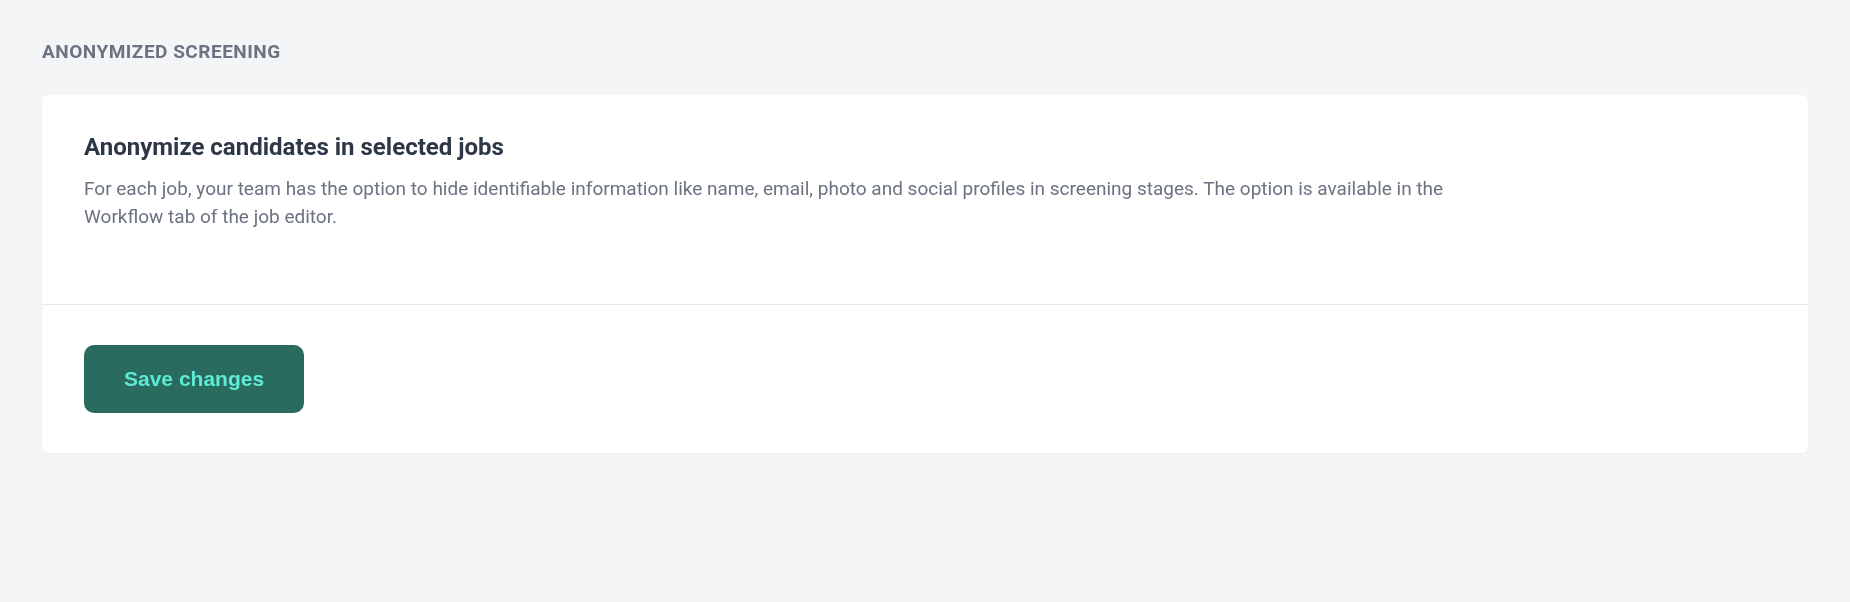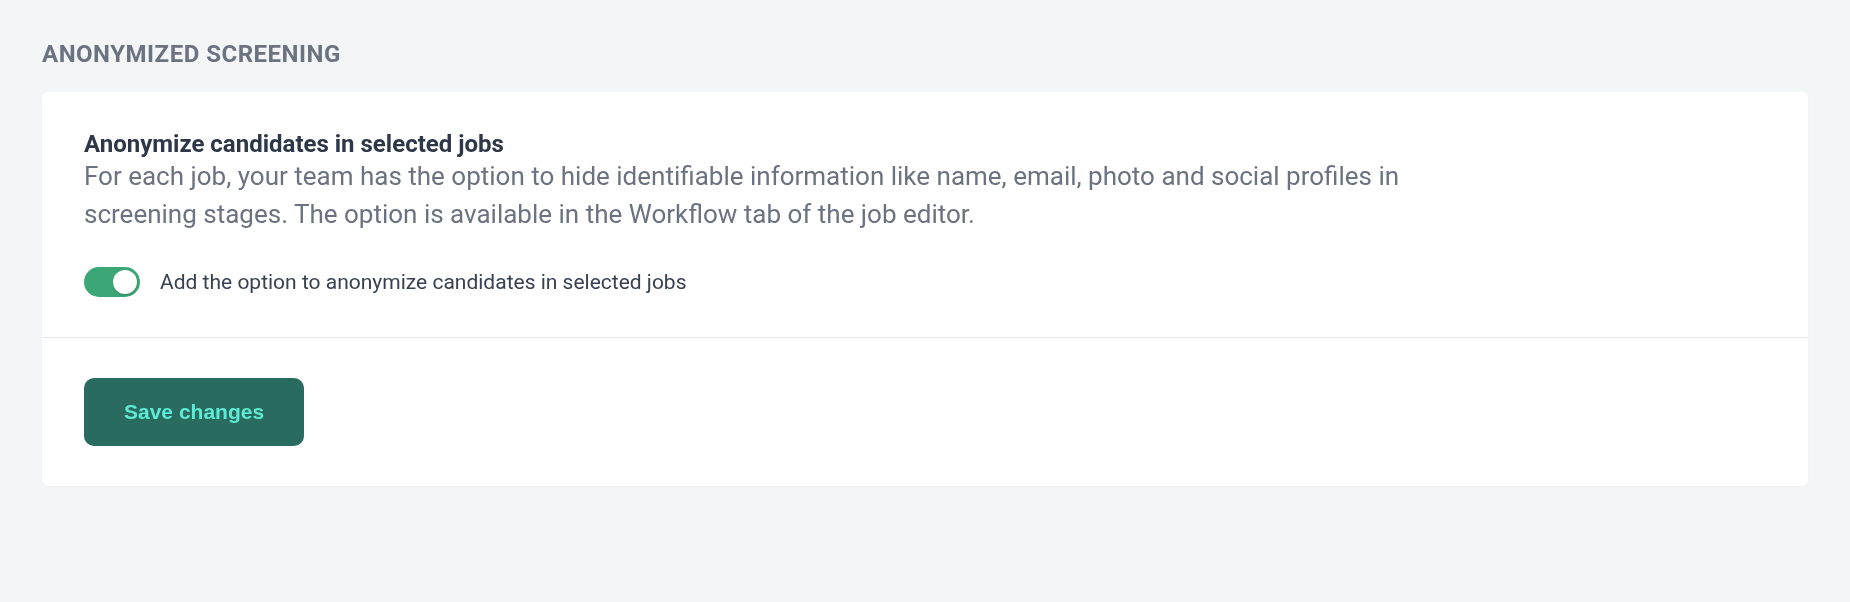--- a/index.html
+++ b/index.html
@@ -8,44 +8,45 @@
       padding: 0;
     }
     body {
       font-family: -apple-system, BlinkMacSystemFont, "Segoe UI", Roboto, Helvetica, Arial, sans-serif;
       background: #f4f5f6;
       width: 1850px;
       height: 602px;
       padding: 40px 42px;
     }
     .section-label {
-      font-size: 24px;
+      font-size: 19px;
       font-weight: 700;
       letter-spacing: 0.5px;
       color: #6b7280;
-      margin-bottom: 24px;
+      margin-bottom: 32px;
       text-transform: uppercase;
     }
     .card {
       background: #fff;
       border-radius: 6px;
       box-shadow: 0 1px 2px rgba(0,0,0,0.04);
       overflow: hidden;
     }
     .card-body {
       padding: 38px 42px 40px 42px;
       border-bottom: 1px solid #e5e7eb;
     }
     .card-title {
       font-size: 24px;
       font-weight: 700;
       color: #2d3748;
+      margin-bottom: 14px;
     }
     .card-desc {
-      font-size: 26px;
+      font-size: 19px;
       line-height: 1.45;
       color: #6b7280;
       margin-bottom: 34px;
       max-width: 1400px;
     }
     .toggle-row {
       display: flex;
       align-items: center;
       gap: 20px;
     }
@@ -88,23 +89,17 @@
   </style>
 </head>
 <body>
 
 <div class="section-label">ANONYMIZED SCREENING</div>
 
 <div class="card">
   <div class="card-body">
     <h2 class="card-title">Anonymize candidates in selected jobs</h2>
     <p class="card-desc">For each job, your team has the option to hide identifiable information like name, email, photo and social profiles in screening stages. The option is available in the Workflow tab of the job editor.</p>
-    <div class="toggle-row">
-      <div class="toggle" role="switch" aria-checked="true">
-        <div class="toggle-knob"></div>
-      </div>
-      <span class="toggle-label">Add the option to anonymize candidates in selected jobs</span>
-    </div>
   </div>
   <div class="card-footer">
     <button class="save-btn">Save changes</button>
   </div>
 </div>
 
 </body></html>

